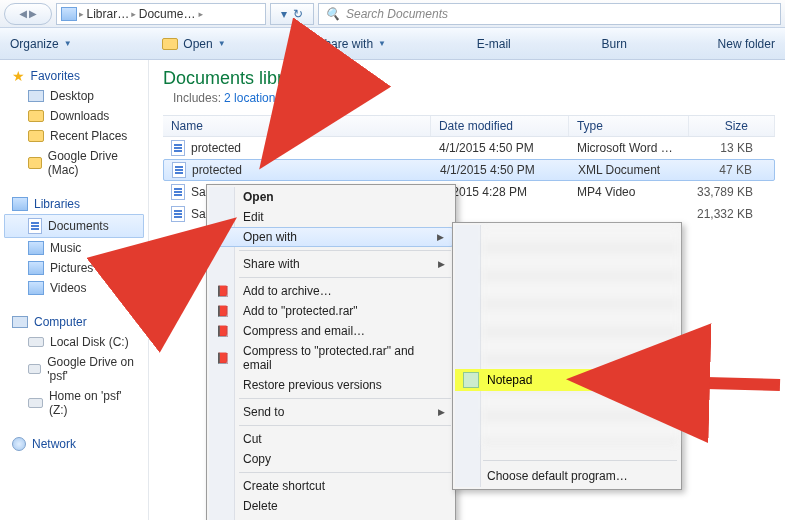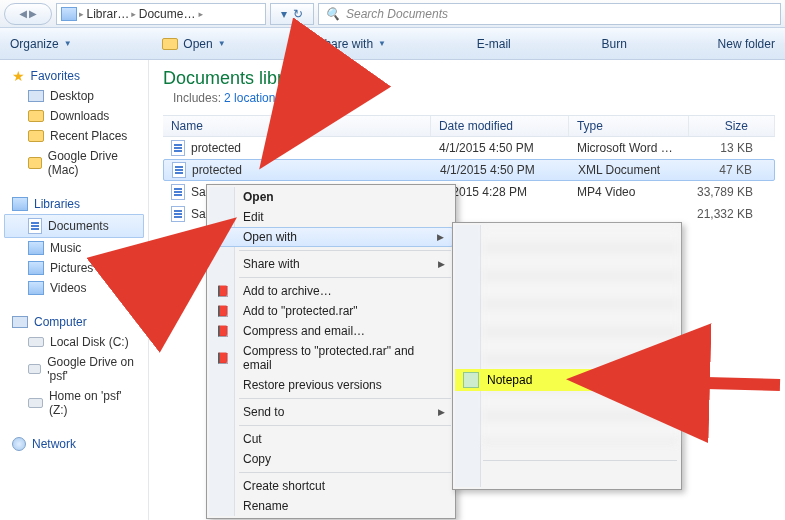--- a/index.html
+++ b/index.html
@@ -306,33 +306,37 @@
       <span>Cut</span>
     </div>
   <div class="ctx-item">
       <span>Copy</span>
     </div>
   <div class="ctx-sep"></div>
   <div class="ctx-item">
       <span>Create shortcut</span>
     </div>
   <div class="ctx-item">
+      <span>Delete</span>
+    </div>
+  <div class="ctx-item">
       <span>Rename</span>
     </div>
 
 </div>
 
 <div class="submenu">
   <div class="strip"></div>
   <div class="blur"></div>
   <div class="hl">
       <span class="ico"></span>
       <span>Notepad</span>
     </div>
   <div class="sep2"></div>
+  <div class="choose">Choose default program…</div>
 </div>
 
 <div class="arrow" style="left:0;top:0">
   <svg width="785" height="520">
       <defs>
         <marker id="ah" markerWidth="14" markerHeight="14" refX="10" refY="5" orient="auto">
           <path d="M0,0 L12,5 L0,10 Z" fill="#e23b2e"></path>
         </marker>
       </defs>
   <line x1="340" y1="55" x2="273" y2="150" stroke="#e23b2e" stroke-width="12" marker-end="url(#ah)"></line>

